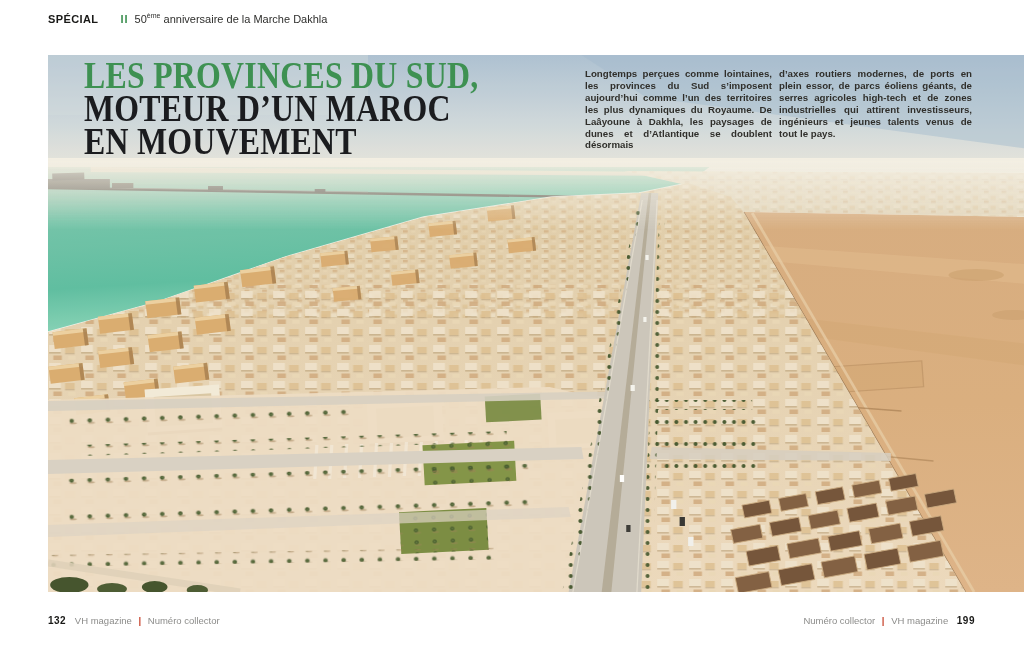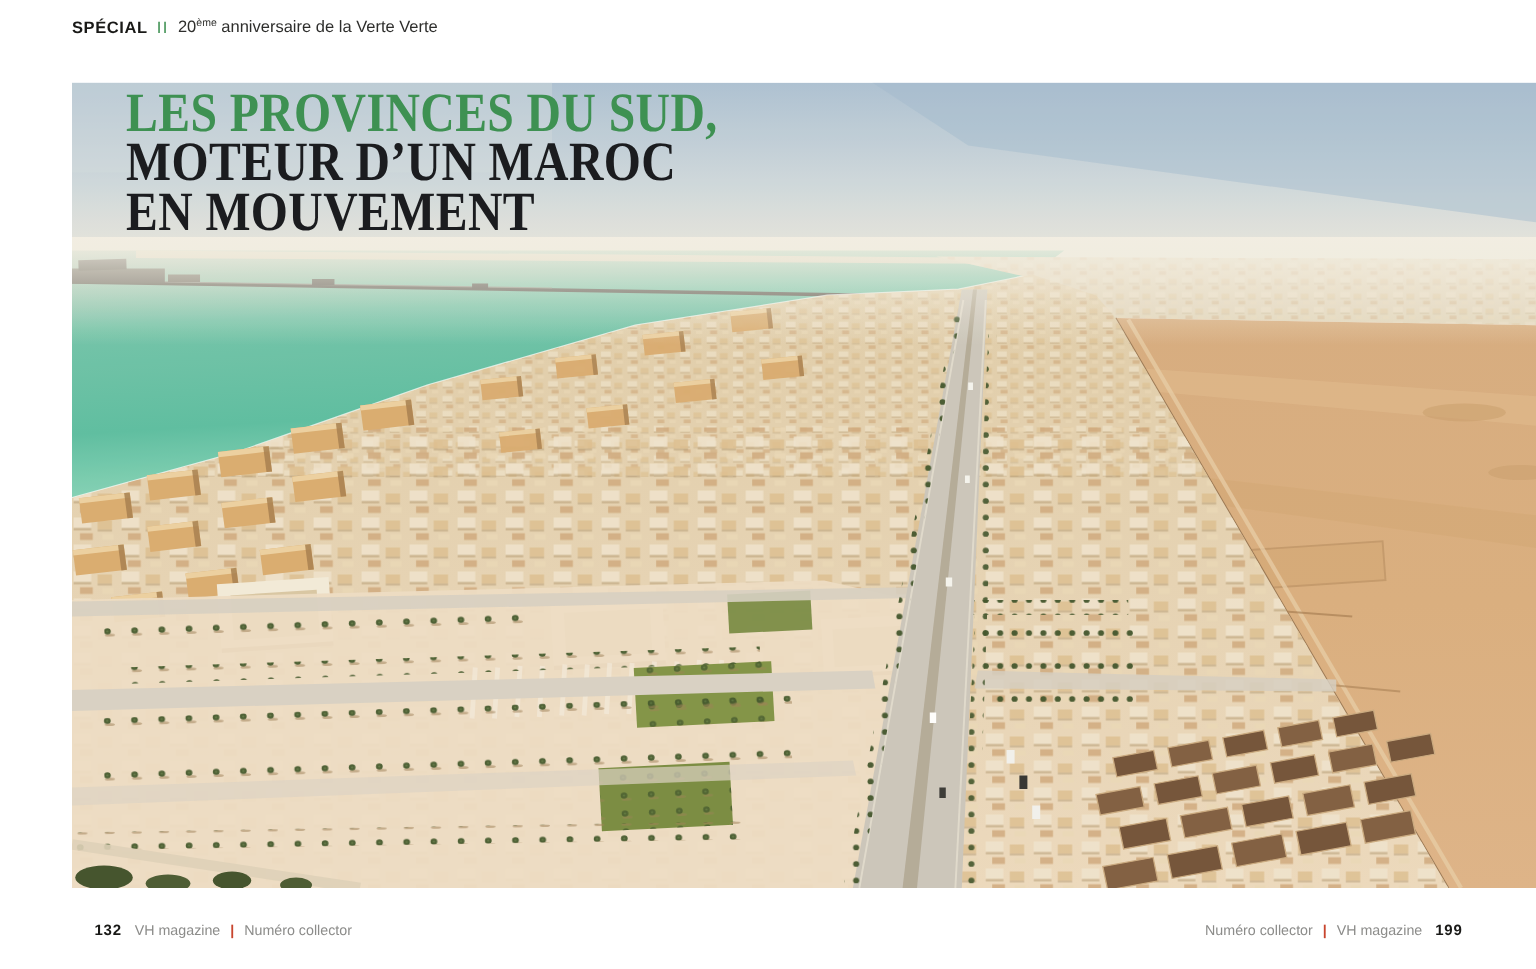--- a/index.html
+++ b/index.html
@@ -3,21 +3,21 @@
 <meta charset="utf-8">
 <style>
   html,body{margin:0;padding:0;background:#e8e8e8;}
   .page{position:relative;width:1024px;height:646px;background:#ffffff;overflow:hidden;
         font-family:"Liberation Sans",sans-serif;}
 
   
   .kicker-bar{position:absolute;left:48px;top:12px;font-size:11px;color:#2e2e2c;
               display:flex;align-items:baseline;gap:6px;white-space:nowrap;}
   .kicker{font-weight:800;letter-spacing:.4px;color:#191917;}
-  .kicker-sep{font-weight:400;color:#3e9152;letter-spacing:1px;}
+  .kicker-sep{font-weight:700;color:#3e9152;letter-spacing:1px;margin-left:16px;}
   .kicker-title{color:#2e2e2c;}
   .kicker-title sup{font-size:7px;vertical-align:super;}
 
   
   .photo{position:absolute;left:48px;top:55px;width:989px;height:537px;margin:0;overflow:hidden;}
   .photo svg{display:block;width:100%;height:100%;}
 
   
   .headline{position:absolute;left:36px;top:4px;margin:0;
             font-family:"Liberation Serif",serif;font-weight:700;
@@ -29,33 +29,33 @@
   
   .intro{position:absolute;top:13px;width:187px;font-size:9.7px;line-height:11.9px;
          font-weight:bold;text-align:justify;color:#302f2b;letter-spacing:0;}
   .intro.c1{left:537px;}
   .intro.c2{left:731px;width:193px;}
 
   
   .folio{position:absolute;top:615px;font-size:9.5px;color:#8c8c8a;white-space:nowrap;}
   .folio .pn{font-weight:800;font-size:10px;color:#191917;letter-spacing:.5px;}
   .folio .sep{font-style:normal;font-weight:700;color:#c8452e;margin:0 4px;}
-  .folio.left{left:63px;}
+  .folio.left{left:48px;}
   .folio.right{right:49px;}
   .folio .gap{display:inline-block;width:6px;}
 </style>
 </head>
 <body>
 
 <div class="page">
 
   <div class="kicker-bar">
     <span class="kicker">SPÉCIAL</span>
     <span class="kicker-sep">II</span>
-    <span class="kicker-title"><span>20</span><sup>ème</sup><span> anniversaire de la Verte Verte</span></span>
+    <span class="kicker-title"><span>50</span><sup>ème</sup><span> anniversaire de la Marche Dakhla</span></span>
   </div>
 
   <figure class="photo">
     <svg viewBox="0 0 927 537" preserveAspectRatio="none" role="img">
       <defs>
         <linearGradient id="skyg" x1="0" y1="0" x2="0" y2="1">
           <stop offset="0" stop-color="#abc0d3"></stop>
             <stop offset=".45" stop-color="#ccd7dc"></stop>
           <stop offset=".8" stop-color="#e9e7dd"></stop>
             <stop offset="1" stop-color="#f0ebdd"></stop>
@@ -304,20 +304,22 @@
       <rect x="0" y="103" width="927" height="72" fill="url(#hazev)"></rect>
       <rect x="0" y="0" width="927" height="537" fill="#f3e2c2" opacity=".06"></rect>
     </svg>
 
     <h1 class="headline">
       <span class="l1">LES PROVINCES DU SUD,</span>
       <span class="l2">MOTEUR D’UN MAROC</span>
       <span class="l3">EN MOUVEMENT</span>
     </h1>
 
+    <div class="intro c1" lang="fr">Longtemps perçues comme lointaines, les provinces du Sud s’imposent aujourd’hui comme l’un des territoires les plus dynamiques du Royaume. De Laâyoune à Dakhla, les paysages de dunes et d’Atlantique se doublent désormais</div>
+    <div class="intro c2" lang="fr">d’axes routiers modernes, de ports en plein essor, de parcs éoliens géants, de serres agricoles high-tech et de zones industrielles qui attirent investisseurs, ingénieurs et jeunes talents venus de tout le pays.</div>
   </figure>
 
   <div class="folio left">
     <span class="pn">132</span><span class="gap"></span>
     <span>VH magazine</span>
     <i class="sep">|</i>
     <span>Numéro collector</span>
   </div>
   <div class="folio right">
     <span>Numéro collector</span>

